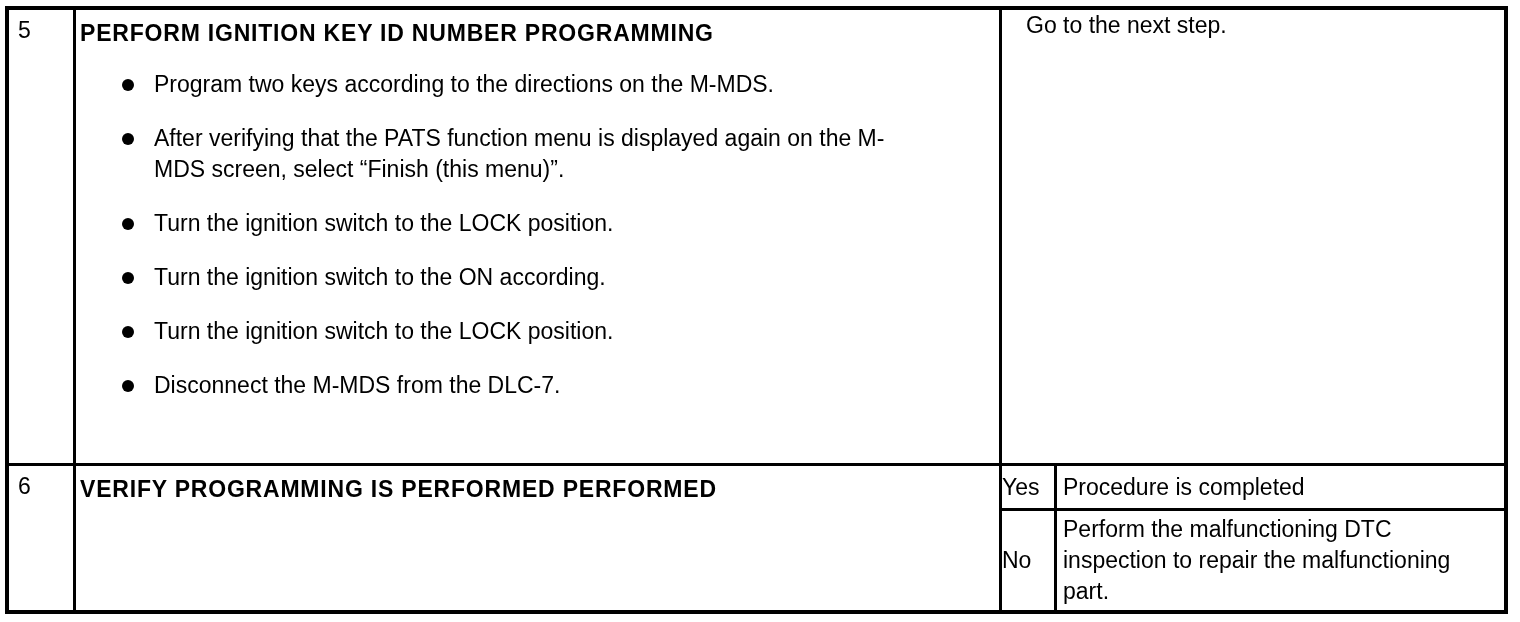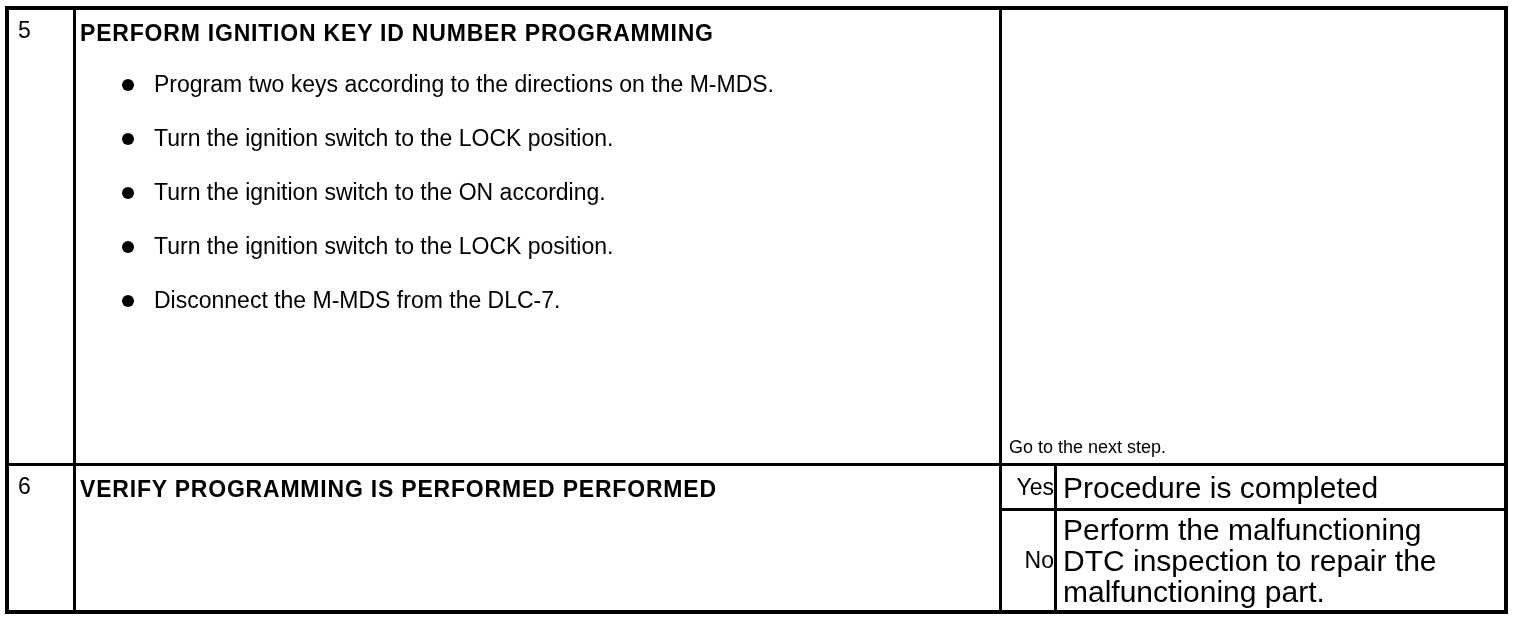--- a/index.html
+++ b/index.html
@@ -79,23 +79,23 @@
     border-radius: 50%;
   }
   .seg-bold { font-weight: bold; }
 
   .cell-result {
     flex: 1 1 auto;
     min-width: 0;
   }
   .cell-result.single {
     display: flex;
-    align-items: flex-end;
-    padding-left: 7px;
-    font-size: 18px;
+    align-items: flex-start;
+    padding-left: 24px;
+    font-size: 23px;
     line-height: 31px;
   }
   .cell-result.split {
     display: flex;
     flex-direction: column;
     padding: 0;
   }
   .result-subrow { display: flex; min-height: 0; }
   .result-subrow.yes {
     height: 45px;
@@ -104,29 +104,29 @@
     box-sizing: border-box;
   }
   .result-subrow.no { flex: 1 1 auto; }
   .answer-cell {
     width: 55px;
     flex: 0 0 55px;
     border-right: 3px solid #000;
     box-sizing: border-box;
     display: flex;
     align-items: center;
-    justify-content: flex-end;
+    justify-content: flex-start;
     font-size: 23px;
   }
   .answer-action {
     flex: 1 1 auto;
     display: flex;
     align-items: center;
     padding-left: 6px;
-    font-size: 30px;
+    font-size: 23px;
     line-height: 31px;
     min-width: 0;
   }
   .answer-action .wrap-block {
     display: block;
     max-width: 410px;
   }
 </style>
 </head>
 <body>
@@ -136,20 +136,24 @@
   <div class="trow step5">
     <div class="cell-num">
       <span>5</span>
     </div>
     <div class="cell-action">
       <div class="action-title">PERFORM IGNITION KEY ID NUMBER PROGRAMMING</div>
       <ul class="bullets">
         <li class="bullet-item">
           <span class="dot"></span>
           <span>Program two keys according to the directions on the M-MDS.</span>
+        </li>
+        <li class="bullet-item">
+          <span class="dot"></span>
+          <span>After verifying that the PATS function menu is displayed again on the M-MDS screen, select “Finish (this menu)”.</span>
         </li>
         <li class="bullet-item">
           <span class="dot"></span>
           <span>Turn the ignition switch to the LOCK position.</span>
         </li>
         <li class="bullet-item">
           <span class="dot"></span>
           <span>Turn the ignition switch to the ON according.</span>
         </li>
         <li class="bullet-item">

